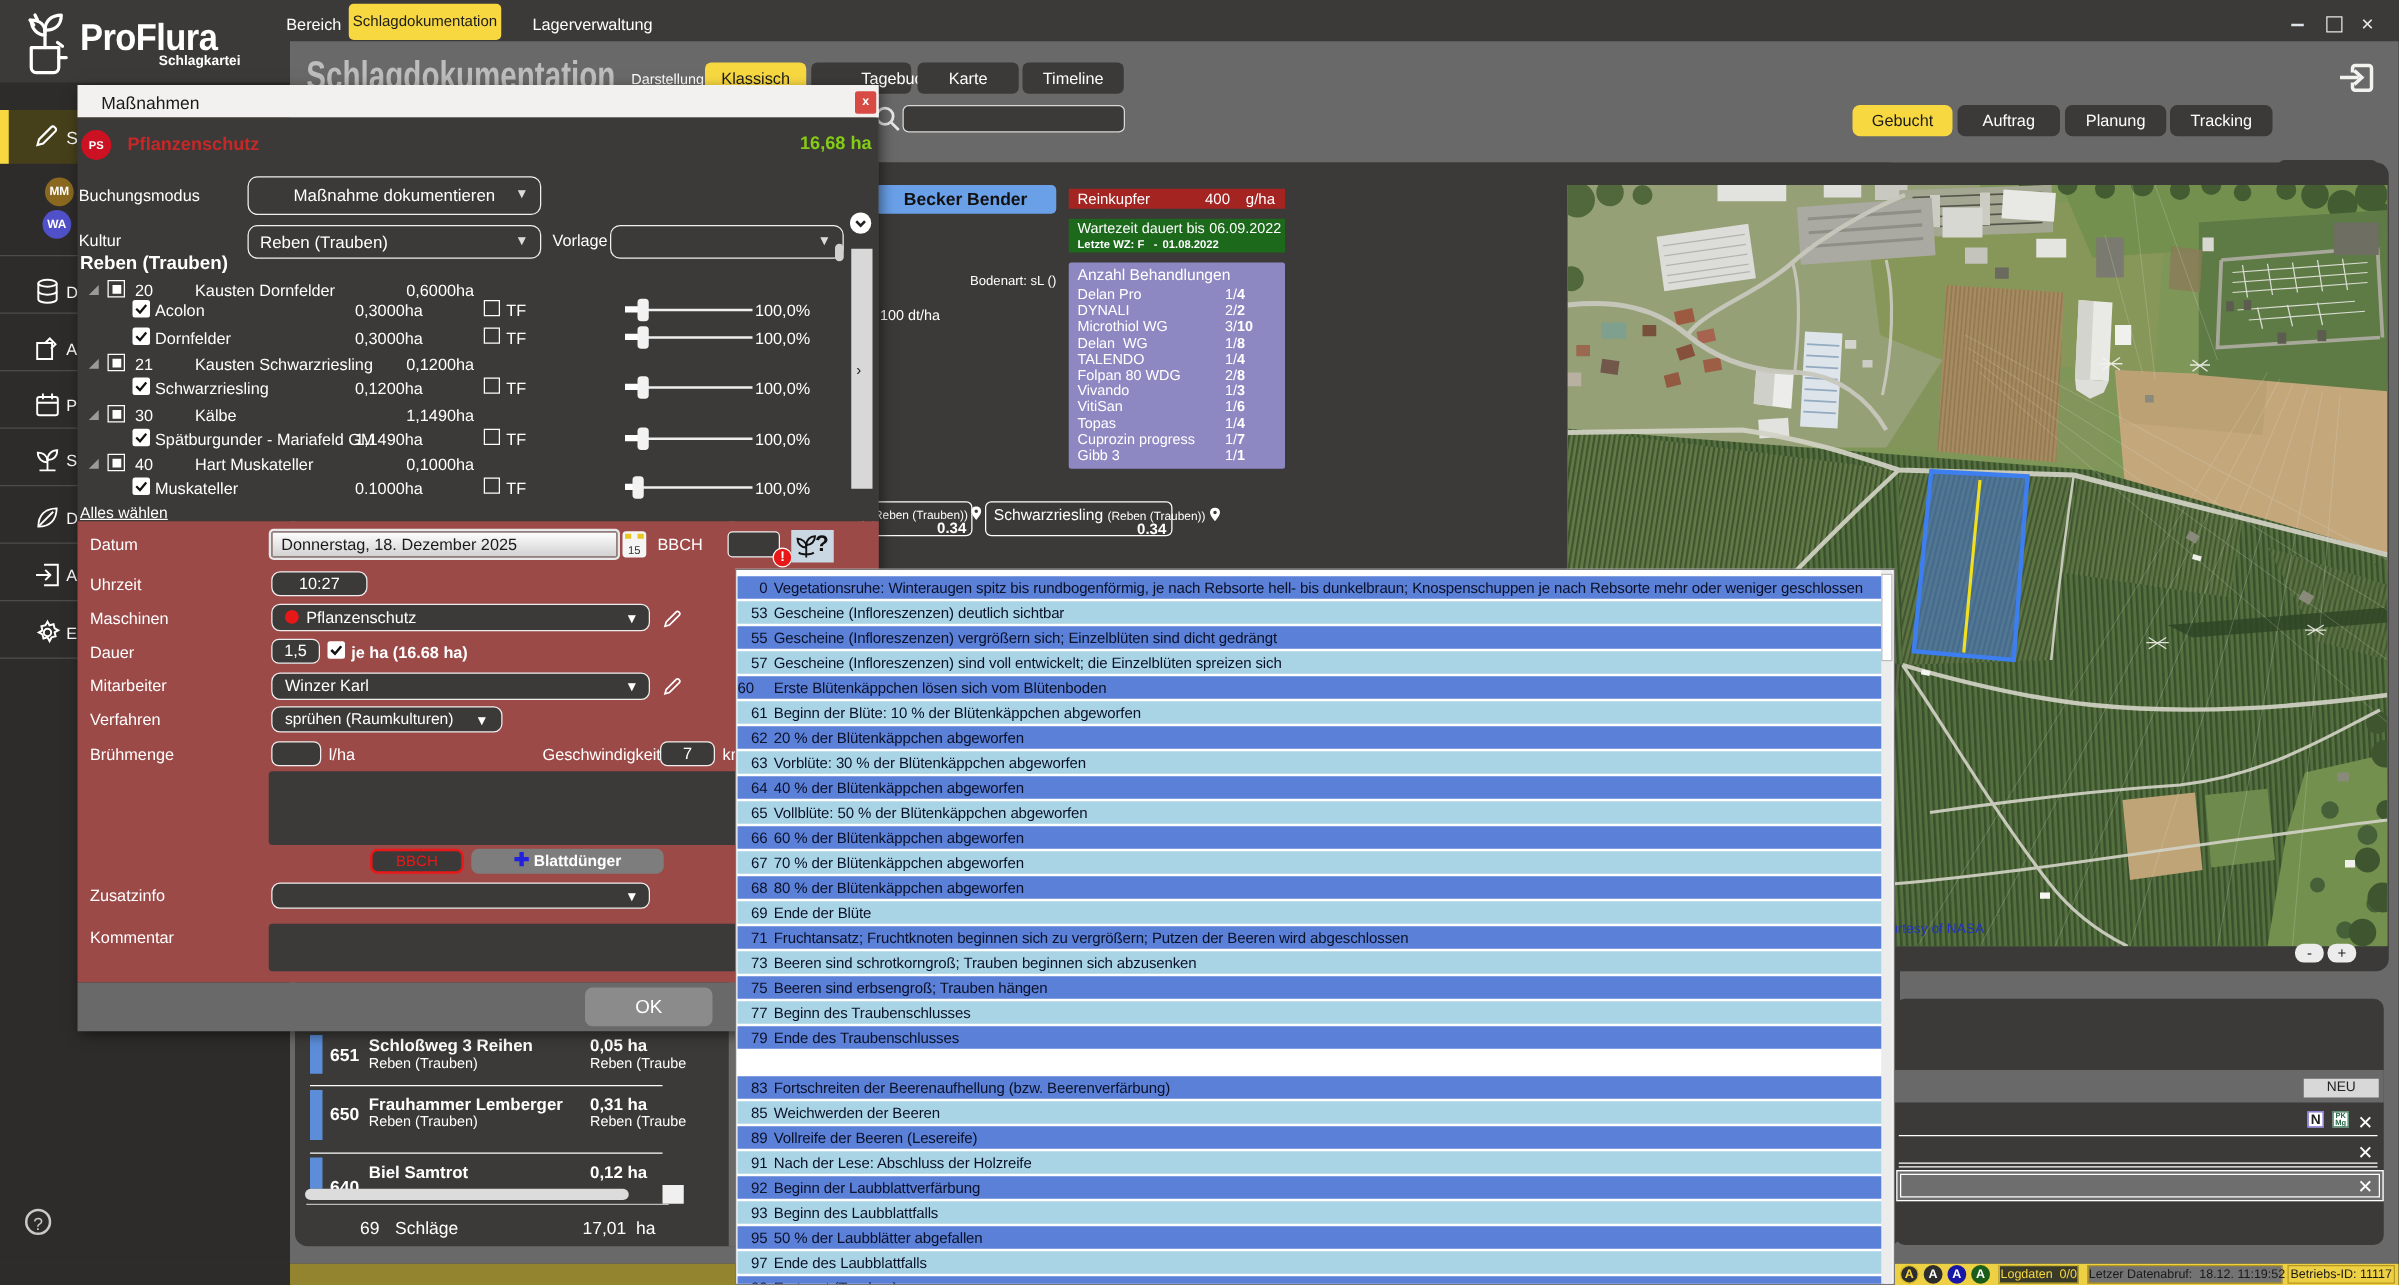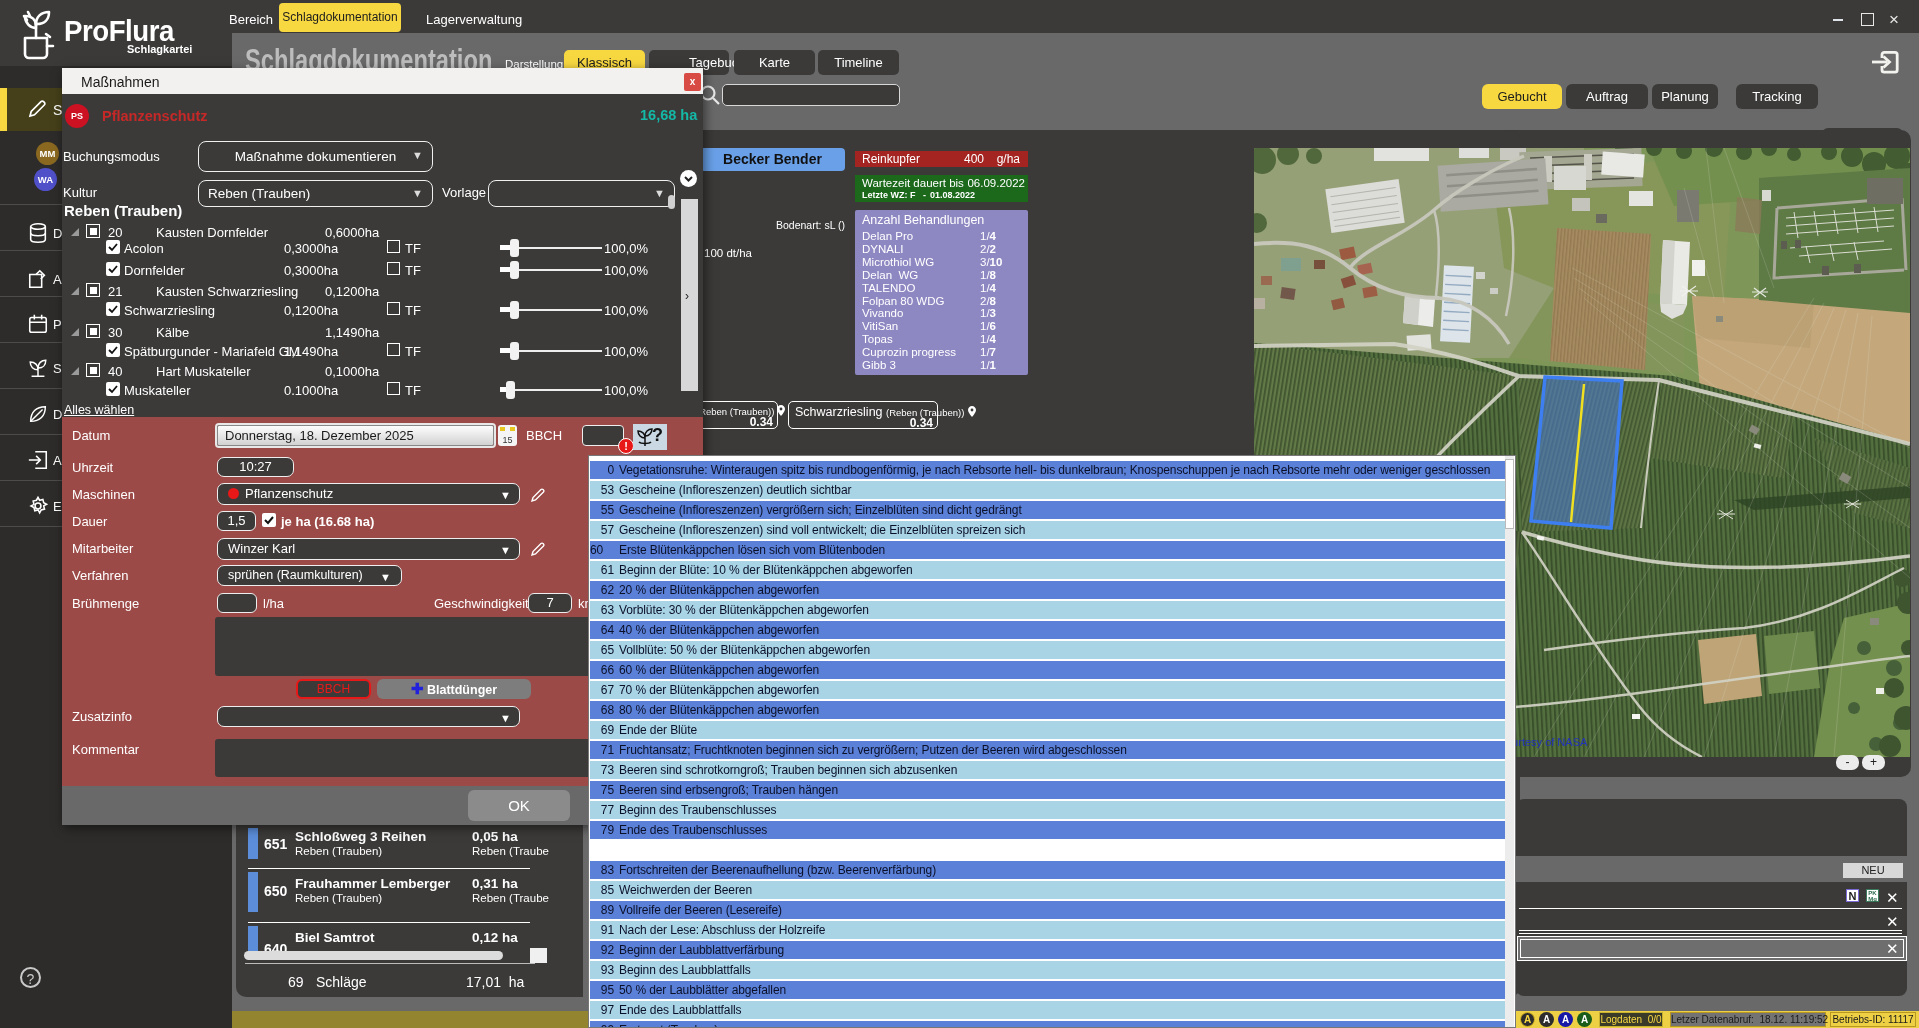--- a/index.html
+++ b/index.html
@@ -49,21 +49,21 @@
 <div class="abs" style="left:722px;top:84px;width:178px;height:22px;background:#3b3a39;border:1px solid #d8d8d8;border-radius:5px;"></div>
 
 <svg class="abs" style="left:1870px;top:47px;" width="30" height="30" viewBox="0 0 30 30">
   <path d="M12 11 V7.5 a2.2 2.2 0 0 1 2.2 -2.2 H25 a2.2 2.2 0 0 1 2.2 2.2 V23 a2.2 2.2 0 0 1 -2.2 2.2 H14.2 a2.2 2.2 0 0 1 -2.2 -2.2 V19" fill="none" stroke="#f2f2ee" stroke-width="2.8"></path>
   <path d="M2 15 H17" stroke="#f2f2ee" stroke-width="2.8" fill="none"></path>
   <path d="M13.5 9.5 L19.5 15 L13.5 20.5" fill="none" stroke="#f2f2ee" stroke-width="2.8"></path>
 </svg>
 
 <div class="abs" style="left:1482px;top:84px;width:80px;height:25px;background:#f8d841;border-radius:6px;text-align:center;line-height:25px;font-size:13px;color:#1c1c1c;">Gebucht</div>
 <div class="abs" style="left:1566px;top:84px;width:82px;height:25px;background:#3b3a39;border-radius:6px;text-align:center;line-height:25px;font-size:13px;color:#fff;">Auftrag</div>
-<div class="abs" style="left:1652px;top:84px;width:66px;height:25px;background:#3b3a39;border-radius:6px;text-align:center;line-height:25px;font-size:13px;color:#fff;">Planung</div>
+<div class="abs" style="left:1652px;top:84px;width:81px;height:25px;background:#3b3a39;border-radius:6px;text-align:center;line-height:25px;font-size:13px;color:#fff;">Planung</div>
 <div class="abs" style="left:1736px;top:84px;width:82px;height:25px;background:#3b3a39;border-radius:6px;text-align:center;line-height:25px;font-size:13px;color:#fff;">Tracking</div>
 <div class="abs" style="left:1822px;top:84px;width:81px;height:25px;background:#3b3a39;border-radius:6px;text-align:center;line-height:25px;font-size:13px;color:#fff;margin-top:44px;">Vorläufig</div>
 
 <div class="abs" style="left:236px;top:130px;width:1675px;height:647px;background:#3b3a39;border-radius:10px;"></div>
 <div class="abs" style="left:236px;top:130px;width:1284px;height:867px;background:#3b3a39;border-radius:10px;"></div>
 
 <div class="abs" style="left:0;top:66px;width:232px;height:944px;background:#2d2c2b;"></div>
 <div class="abs" style="left:0;top:1010px;width:232px;height:18px;background:#2d2c2b;"></div>
 
 <div class="abs" style="left:0;top:88px;width:232px;height:43px;background:#454019;"></div>
@@ -481,21 +481,21 @@
 
   <div class="abs" style="left:0;top:26px;width:641px;height:323px;background:#3b3a39;"></div>
 
   <div class="abs" style="left:0;top:349px;width:641px;height:369px;background:#9c4a48;"></div>
 
   <div class="abs" style="left:0;top:718px;width:641px;height:39px;background:#696969;"></div>
   <div class="abs" style="left:406px;top:722px;width:102px;height:31px;background:#8b8b8b;border-radius:6px;color:#fff;font-size:15px;text-align:center;line-height:31px;">OK</div>
 
   <div class="abs" style="left:3px;top:36px;width:24px;height:24px;border-radius:50%;background:#cc1122;color:#fff;font-size:9px;font-weight:bold;text-align:center;line-height:24px;">PS</div>
   <div class="abs" style="left:40px;top:40px;color:#c62828;font-size:14.5px;font-weight:bold;">Pflanzenschutz</div>
-  <div class="abs" style="left:578px;top:39px;color:#14b8a6;font-size:14.5px;font-weight:bold;">16,68 ha</div>
+  <div class="abs" style="left:578px;top:39px;color:#84cc16;font-size:14.5px;font-weight:bold;">16,68 ha</div>
 
   <div class="abs" style="left:1px;top:81px;color:#fff;font-size:13px;">Buchungsmodus</div>
   <div class="abs" style="left:136px;top:73px;width:235px;height:31px;background:#3b3a39;border:1.5px solid #f0f0f0;border-radius:8px;color:#fff;font-size:13.5px;text-align:center;line-height:29px;">Maßnahme dokumentieren</div>
   <div class="abs" style="left:350px;top:81px;color:#dcdcdc;font-size:11px;">▼</div>
 
   <div class="abs" style="left:1px;top:117px;color:#fff;font-size:13px;">Kultur</div>
   <div class="abs" style="left:136px;top:112px;width:235px;height:27px;background:#3b3a39;border:1.5px solid #f0f0f0;border-radius:8px;color:#fff;font-size:13.5px;line-height:25px;"><span style="margin-left:9px;">Reben (Trauben)</span></div>
   <div class="abs" style="left:350px;top:119px;color:#dcdcdc;font-size:11px;">▼</div>
   <div class="abs" style="left:380px;top:117px;color:#fff;font-size:13px;">Vorlage</div>
   <div class="abs" style="left:426px;top:112px;width:187px;height:27px;background:#3b3a39;border:1.5px solid #f0f0f0;border-radius:8px;"></div>

